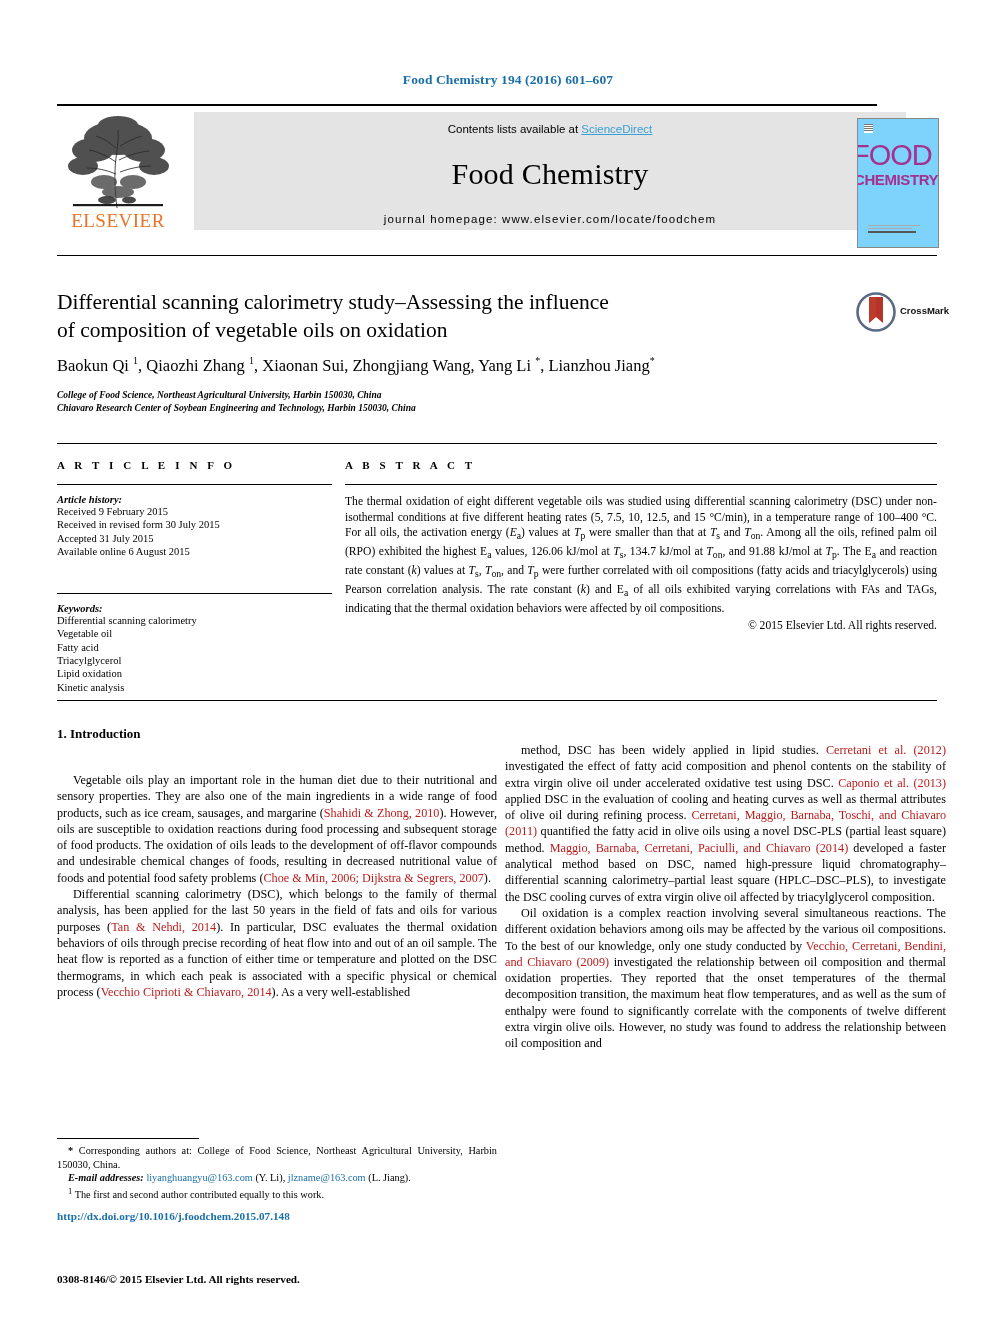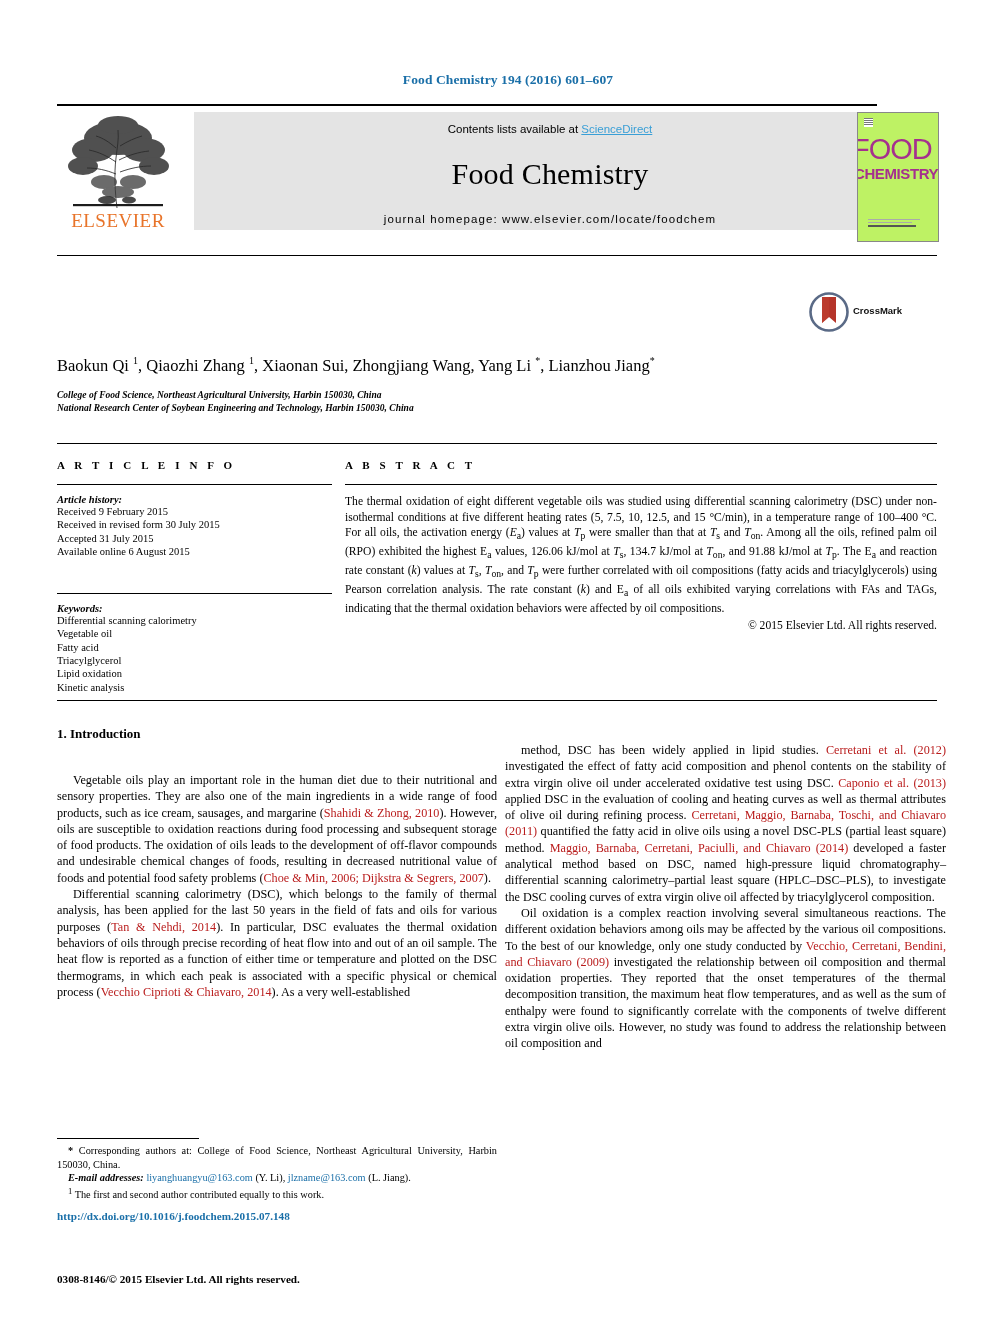--- a/index.html
+++ b/index.html
@@ -97,26 +97,26 @@
   }
   .homepage-line {
     margin-top: 22px;
     font-family: "Liberation Sans", sans-serif;
     font-size: 11.5px;
     letter-spacing: 1.1px;
     color: #000;
   }
   .cover-thumb {
     position: absolute;
-    top: 8px;
+    top: 14px;
     left: 800px;
     width: 80px;
     height: 128px;
     border: 1px solid #888;
-    background: #bef264;
+    background: #7dd3fc;
     overflow: hidden;
   }
   .cover-top-mark {
     position:absolute; top:5px; left:6px; width:9px; height:9px;
     background: linear-gradient(to bottom,#777 0 1px,#fff 1px 2px,#777 2px 3px,#fff 3px 4px,#777 4px 5px,#fff 5px 6px,#777 6px 7px,#fff 7px 9px);
   }
   .cover-food {
     position:absolute; top:20px; left:-6px;
     font-family:"Liberation Sans", sans-serif;
     font-size:29px; font-weight:normal; letter-spacing:-1px;
@@ -148,21 +148,21 @@
     left: 57px;
     width: 745px;
     font-family: "Liberation Serif", serif;
     font-size: 21.5px;
     line-height: 28px;
     color: #000;
   }
   .crossmark {
     position: absolute;
     top: 292px;
-    left: 809px;
+    left: 856px;
     width: 90px;
     height: 40px;
   }
   .crossmark-badge { position:absolute; top:0; left:0; }
   .crossmark-text {
     position:absolute; left:44px; top:13px;
     font-family:"Liberation Sans", sans-serif;
     font-size:9.5px; font-weight:bold; color:#111;
   }
   .authors {
@@ -377,33 +377,37 @@
       <div class="cover-foot">
           <i></i>
           <i></i>
           <i></i>
         </div>
     </div>
   </div>
 
   <div class="title-rule"></div>
 
+  <div class="article-title">
+    <span>Differential scanning calorimetry study–Assessing the influence</span><br>
+    <span>of composition of vegetable oils on oxidation</span>
+  </div>
 
   <div class="crossmark">
     <svg class="crossmark-badge" width="40" height="40" viewBox="0 0 40 40" aria-hidden="true">
       <circle cx="20" cy="20" r="18.5" fill="#ffffff" stroke="#5a6a86" stroke-width="2.6"></circle>
       <path d="M13 5 H27 V31 L20 25 L13 31 Z" fill="#b5342a"></path>
       <path d="M20 25 L13 31 V5 H20 Z" fill="#c0422f" opacity="0.55"></path>
     </svg>
     <div class="crossmark-text">CrossMark</div>
   </div>
 
   <div class="authors">Baokun Qi <sup>1</sup>, Qiaozhi Zhang <sup>1</sup>, Xiaonan Sui, Zhongjiang Wang, Yang Li <sup>*</sup>, Lianzhou Jiang<sup>*</sup></div>
   <div class="affil affil-1">College of Food Science, Northeast Agricultural University, Harbin 150030, China</div>
-  <div class="affil affil-2">National Research Center of Soybean Engineering and Technology, Harbin 150030, China</div>
+  <div class="affil affil-2">Chiavaro Research Center of Soybean Engineering and Technology, Harbin 150030, China</div>
 
   <div class="info-rule-top"></div>
 
   <div class="info-col">
     <div class="sect-caps">A R T I C L E  I N F O</div>
     <div class="thin-rule"></div>
     <div class="info-label">Article history:</div>
     <div>
         <div class="info-line">Received 9 February 2015</div>
         <div class="info-line">Received in revised form 30 July 2015</div>

